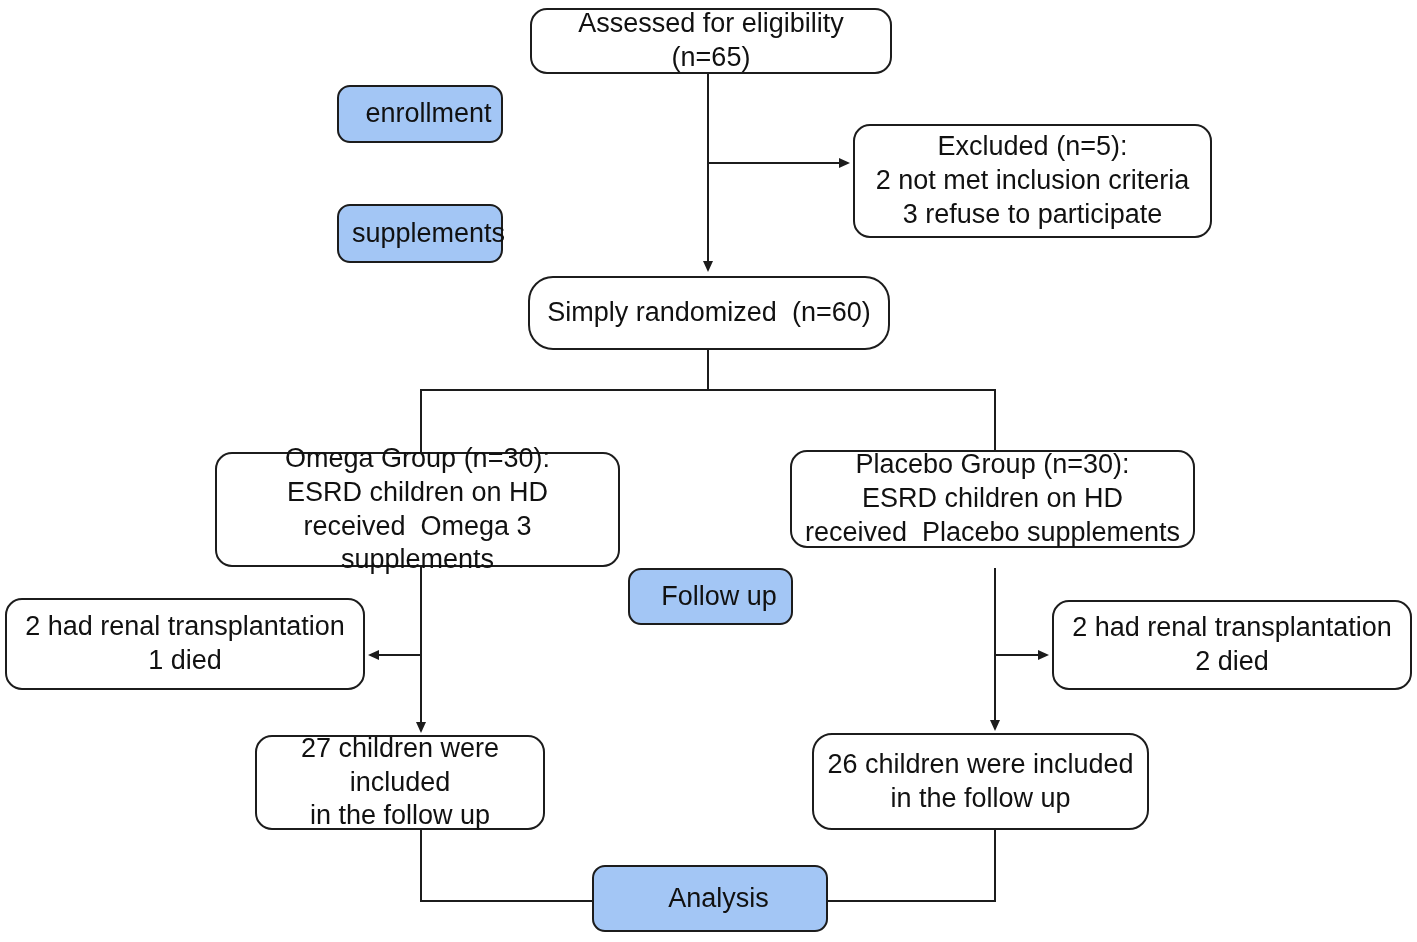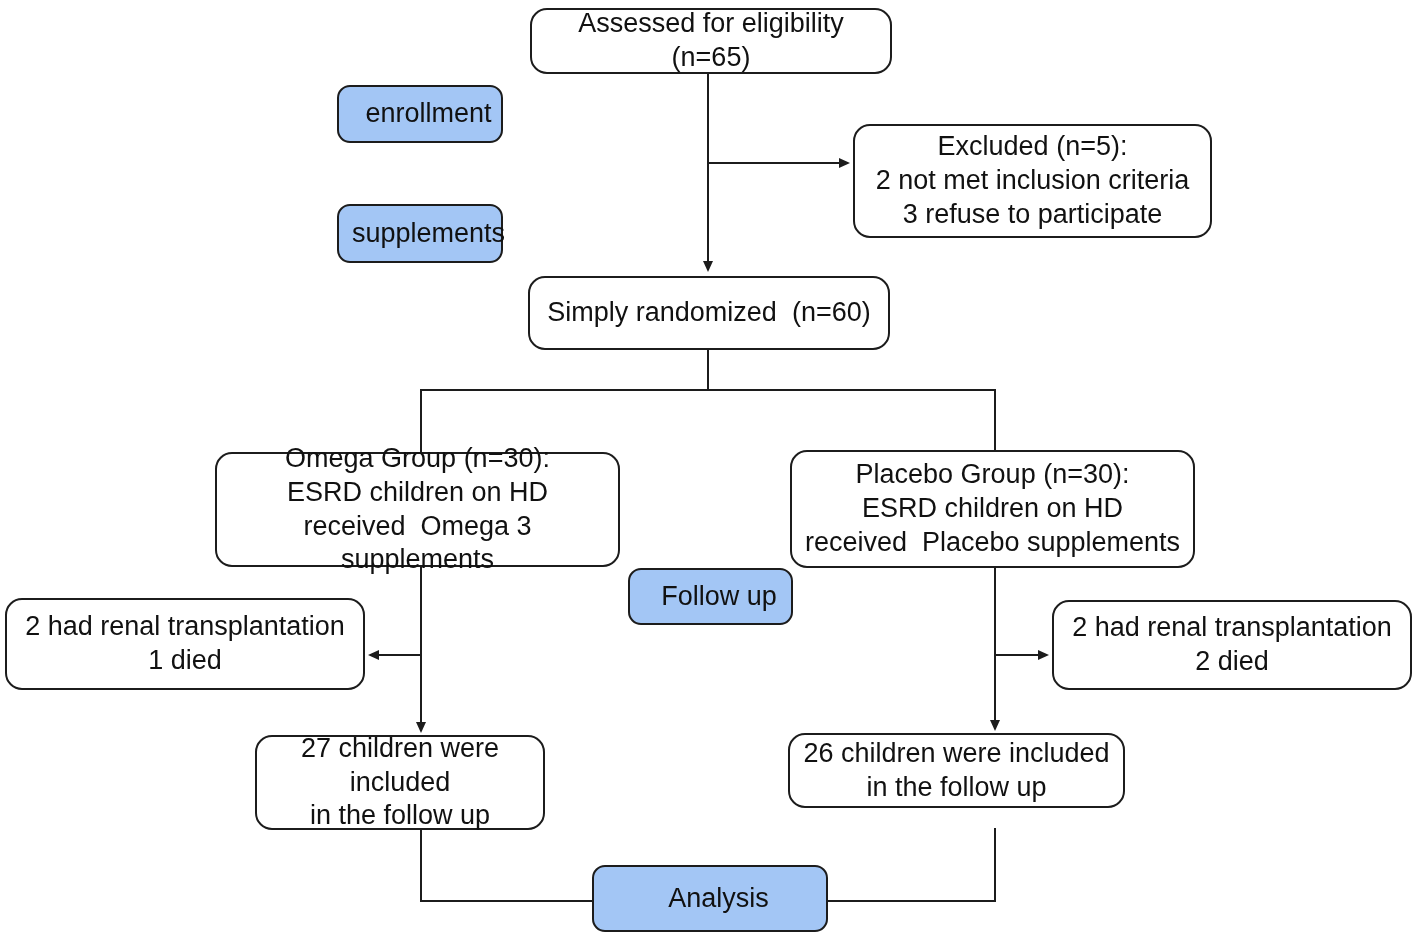--- a/index.html
+++ b/index.html
@@ -50,28 +50,28 @@
   .stage {
     background: var(--stage-fill);
     border-radius: 13px;
     padding-left: 25px;
   }
   
   #node-assessed        { left: 530px;  top: 8px;   width: 362px; height: 66px;  }
   #stage-enrollment     { left: 337px;  top: 85px;  width: 166px; height: 58px;  }
   #node-excluded        { left: 853px;  top: 112px; width: 359px; height: 114px; margin-top: 12px; }
   #stage-allocation     { left: 337px;  top: 204px; width: 166px; height: 59px;  }
-  #node-randomized      { left: 528px;  top: 276px; width: 362px; height: 74px;  }
+  #node-randomized      { left: 528px;  top: 276px; width: 362px; height: 74px; border-radius: 25px;  }
   #node-omega-group     { left: 215px;  top: 452px; width: 405px; height: 115px; }
-  #node-placebo-group   { left: 790px;  top: 450px; width: 405px; height: 118px; }
+  #node-placebo-group   { left: 790px;  top: 450px; width: 405px; height: 98px; }
   #stage-follow-up      { left: 628px;  top: 568px; width: 165px; height: 57px;  }
   #node-omega-dropout   { left: 5px;    top: 598px; width: 360px; height: 92px;  }
   #node-placebo-dropout { left: 1052px; top: 600px; width: 360px; height: 90px;  }
   #node-omega-followed  { left: 255px;  top: 735px; width: 290px; height: 95px;  }
-  #node-placebo-followed{ left: 788px;  top: 733px; width: 337px; height: 75px;  }
+  #node-placebo-followed{ left: 812px;  top: 733px; width: 337px; height: 97px; border-radius: 20px;  }
   #stage-analysis       { left: 592px;  top: 865px; width: 236px; height: 67px;  }
 </style>
 </head>
 <body>
 
 <div id="canvas">
 
   <svg id="connectors" width="1417" height="942" viewBox="0 0 1417 942" xmlns="http://www.w3.org/2000/svg">
     <defs>
       <marker id="arrow" markerWidth="11" markerHeight="10" refX="9" refY="5" orient="auto" markerUnits="userSpaceOnUse">

